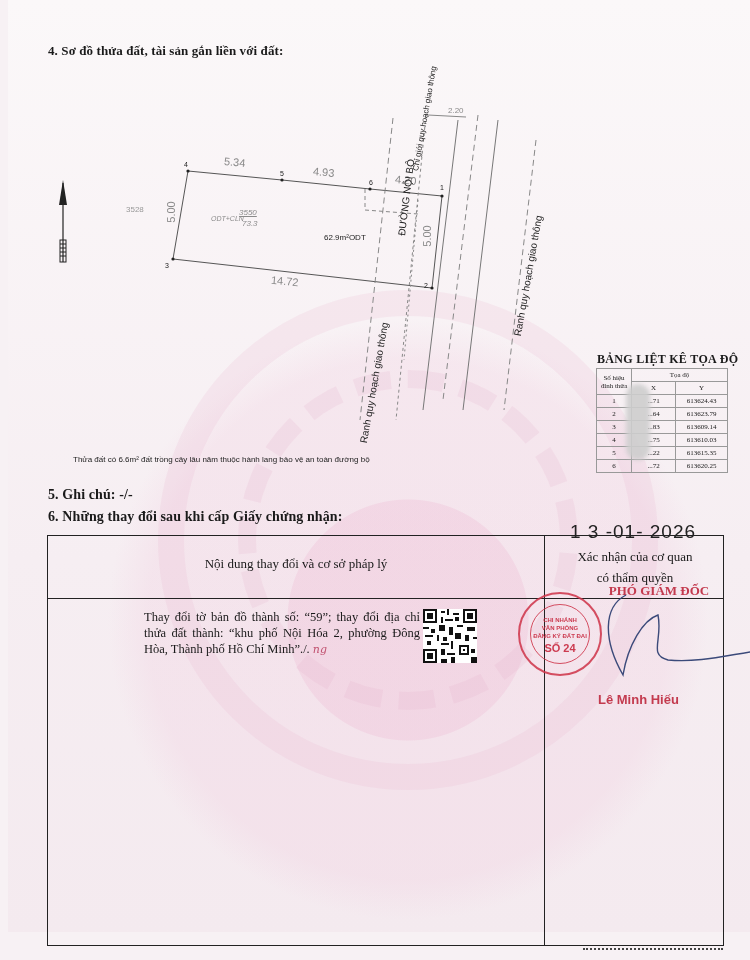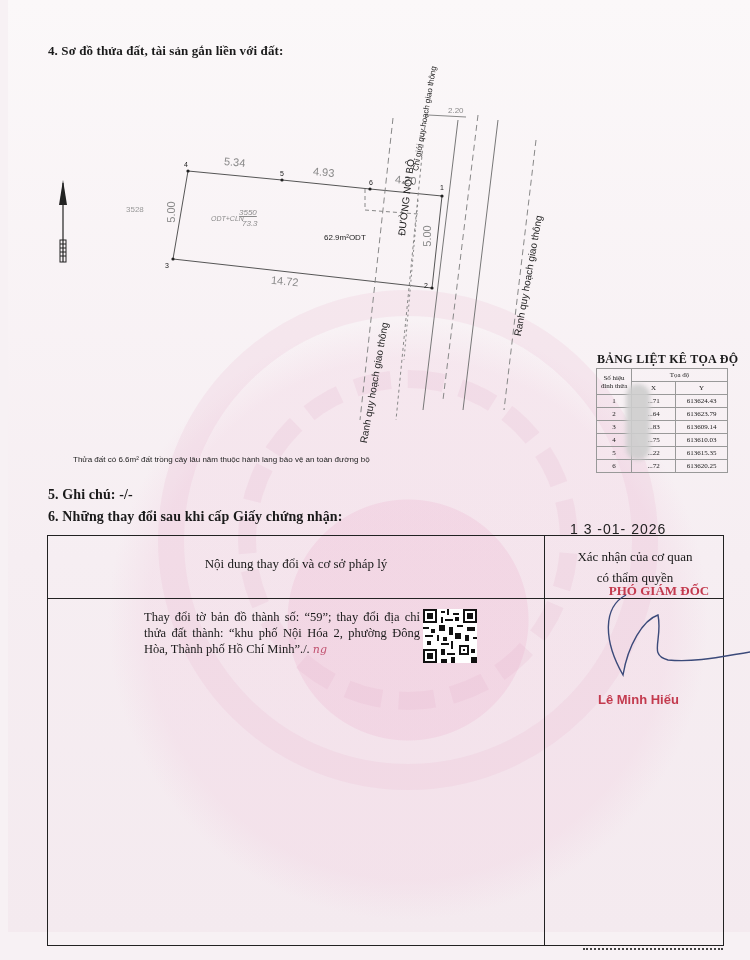--- a/index.html
+++ b/index.html
@@ -56,21 +56,21 @@
     }
     .c1 { width: 34px; } .c2 { width: 43px; } .c3 { width: 51px; }
     .blur-patch {
       position: absolute; left: 618px; top: 384px; width: 24px; height: 76px;
       background: rgba(205,205,205,0.9); border-radius: 12px; filter: blur(2px);
     }
 
     
     .date-stamp {
       position: absolute; left: 562px; top: 521px;
-      font-family: "Liberation Sans", sans-serif; font-size: 14px; letter-spacing: 1px; color: #222;
+      font-family: "Liberation Sans", sans-serif; font-size: 19px; letter-spacing: 1px; color: #222;
     }
 
     
     .changes {
       position: absolute; left: 39px; top: 535px; width: 677px; height: 411px;
       border: 1px solid #222; box-sizing: border-box;
     }
     .changes .vline { position: absolute; left: 496px; top: 0; bottom: 0; border-left: 1px solid #222; }
     .changes .hline { position: absolute; left: 0; right: 0; top: 62px; border-top: 1px solid #222; }
     .hdr-left {
@@ -290,20 +290,29 @@
         <rect x="9" y="20" width="2" height="3"></rect>
           <rect x="12" y="22" width="4" height="1"></rect>
           <rect x="24" y="20" width="2" height="2"></rect>
         <rect x="9" y="25" width="3" height="2"></rect>
           <rect x="14" y="24" width="2" height="3"></rect>
           <rect x="24" y="24" width="3" height="3"></rect>
       </g>
     </svg>
   </div>
 
+  <div class="seal">
+    <div class="ring"></div>
+    <div class="s1">
+      <div>CHI NHÁNH</div>
+      <div>VĂN PHÒNG</div>
+      <div>ĐĂNG KÝ ĐẤT ĐAI</div>
+    </div>
+    <div class="s2">SỐ 24</div>
+  </div>
 
   <div class="authority">
     <div>PHÓ GIÁM ĐỐC</div>
   </div>
 
   <svg class="signature" width="190" height="100" viewBox="0 0 190 100">
     <path d="M58,10 C35,22 35,55 55,90 C60,60 75,35 90,30 C95,55 80,70 100,75 C130,78 160,70 188,66" fill="none" stroke="#3b4a7a" stroke-width="1.4"></path>
   </svg>
 
   <div class="signer">Lê Minh Hiếu</div>

